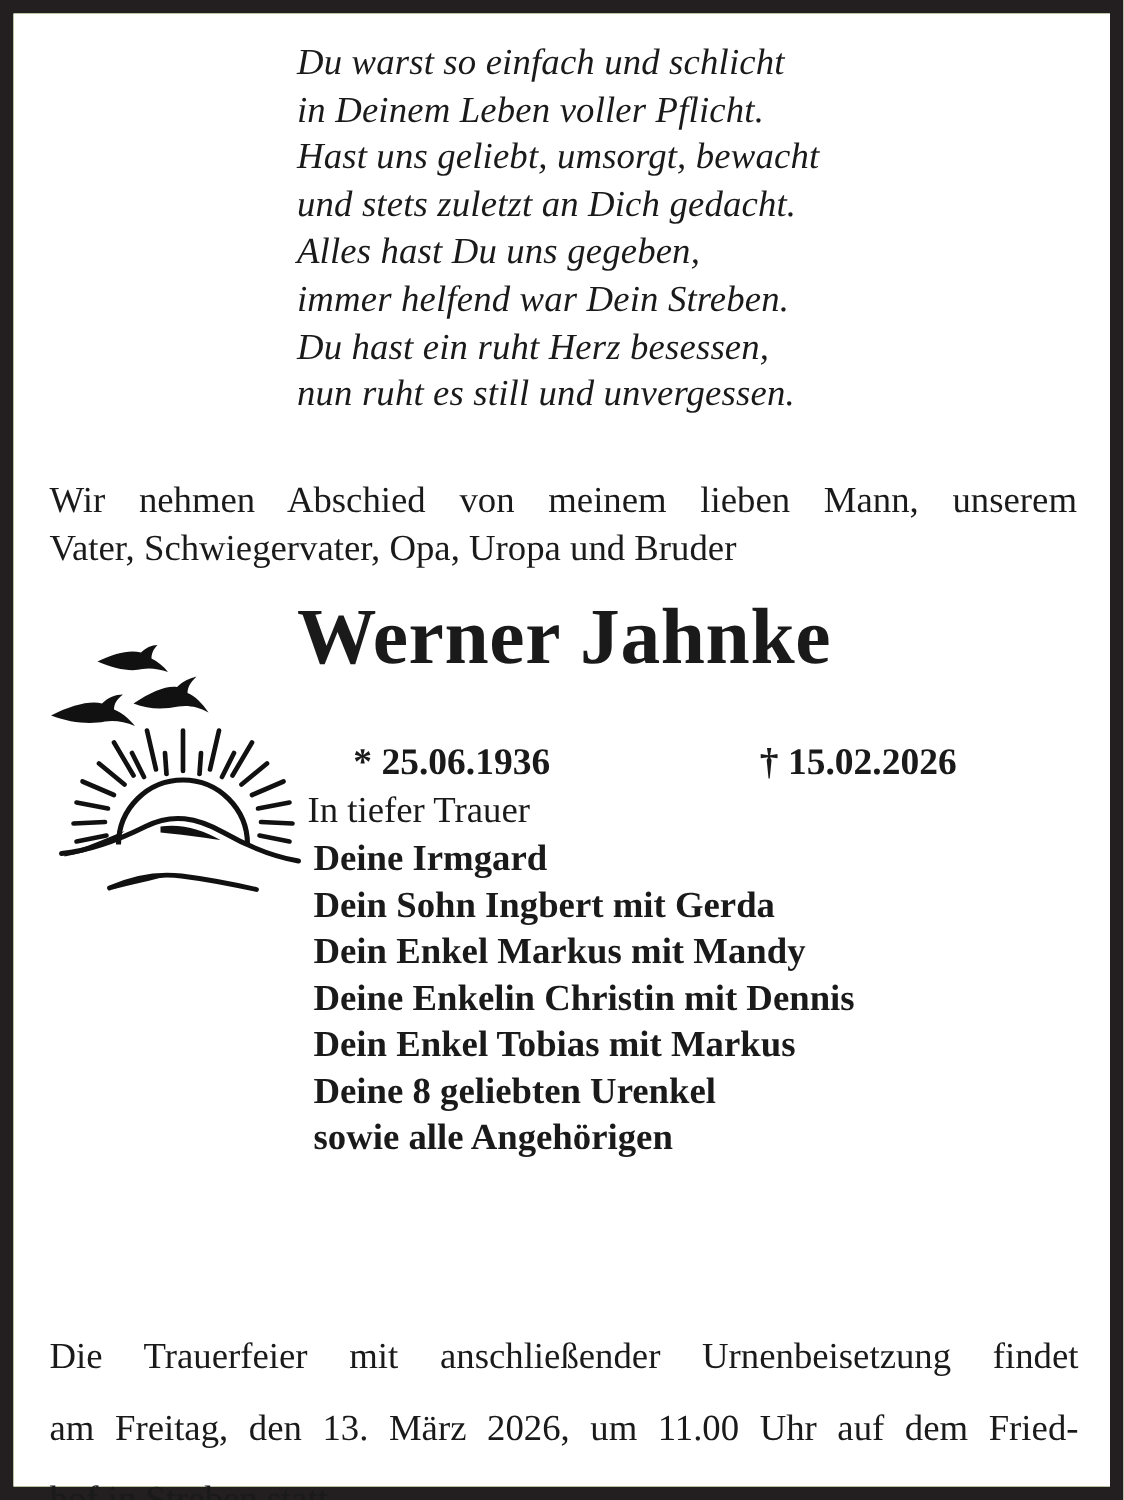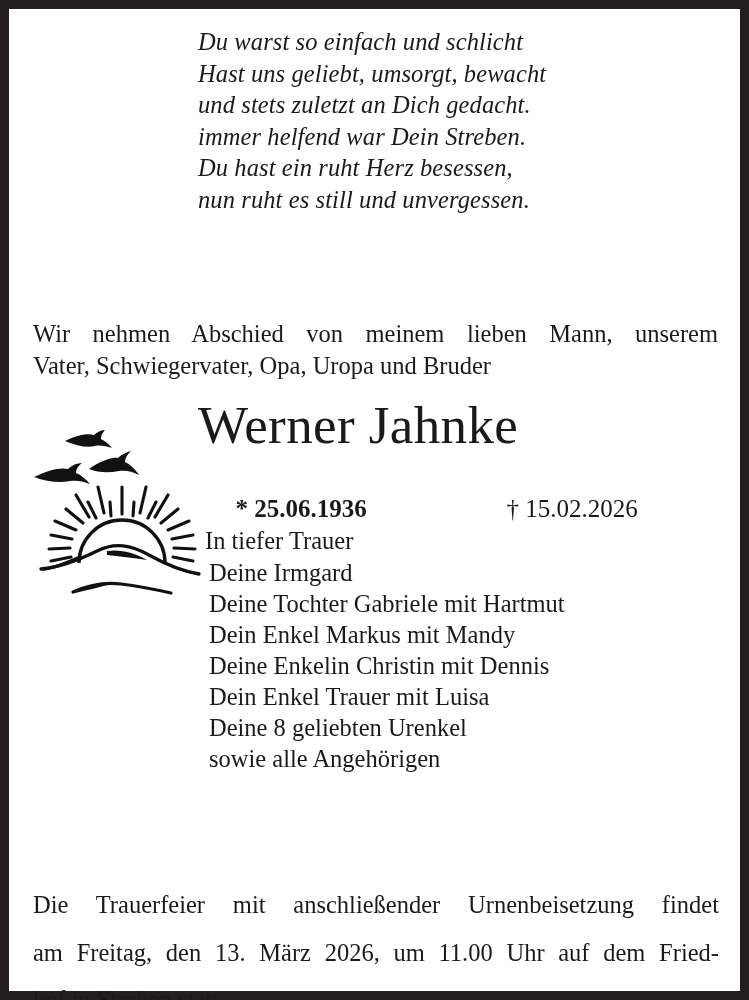--- a/index.html
+++ b/index.html
@@ -66,58 +66,58 @@
     white-space: normal;
   }
 
   
   .name {
     position: absolute;
     left: 189px;
     top: 386px;
     width: 520px;
     font-size: 53px;
-    font-weight: normal;
+    font-weight: bold;
     color: #1a1a1a;
     letter-spacing: 0.4px;
     white-space: pre;
   }
 
   
   .dates {
     position: absolute;
     left: 189px;
     top: 458px;
     width: 520px;
     font-size: 25px;
     color: #1a1a1a;
     white-space: pre;
   }
   .dates .birth { display: inline-block; width: 271px; font-weight: bold; }
-  .dates .death { display: inline-block; }
+  .dates .death { display: inline-block; font-weight: bold; }
 
   
   .mourners {
     position: absolute;
     left: 189px;
     top: 516px;
     width: 530px;
     color: #1a1a1a;
   }
   .mourners .heading {
     display: block;
     font-size: 24.5px;
     line-height: 32px;
     padding-left: 7px;
     white-space: pre;
   }
   .mourners .mname {
     display: block;
     font-size: 24.5px;
-    font-weight: normal;
+    font-weight: bold;
     line-height: 31px;
     padding-left: 11px;
     white-space: pre;
   }
 
   
   .closing {
     position: absolute;
     left: 24px;
     top: 864px;
@@ -144,22 +144,24 @@
   .emblem svg { display: block; width: 182px; height: 200px; }
 </style>
 </head>
 <body>
 
 <div id="obituary">
   <div id="page">
 
     <div class="verse">
       <span class="vline">Du warst so einfach und schlicht</span>
+      <span class="vline">in Deinem Leben voller Pflicht.</span>
       <span class="vline">Hast uns geliebt, umsorgt, bewacht</span>
       <span class="vline">und stets zuletzt an Dich gedacht.</span>
+      <span class="vline">Alles hast Du uns gegeben,</span>
       <span class="vline">immer helfend war Dein Streben.</span>
       <span class="vline">Du hast ein ruht Herz besessen,</span>
       <span class="vline">nun ruht es still und unvergessen.</span>
     </div>
 
     <div class="intro">
       <span class="iline just">Wir nehmen Abschied von meinem lieben Mann, unserem</span>
       <span class="iline">Vater, Schwiegervater, Opa, Uropa und Bruder</span>
     </div>
 
@@ -213,24 +215,24 @@
 
     <div class="name">Werner Jahnke</div>
 
     <div class="dates">
       <span class="birth">* 25.06.1936</span><span class="death">† 15.02.2026</span>
     </div>
 
     <div class="mourners">
       <span class="heading">In tiefer Trauer</span>
       <span class="mname">Deine Irmgard</span>
-      <span class="mname">Deine Tochter Gabriele mit Hartmut</span>
+      <span class="mname">Dein Sohn Ingbert mit Gerda</span>
       <span class="mname">Dein Enkel Markus mit Mandy</span>
       <span class="mname">Deine Enkelin Christin mit Dennis</span>
-      <span class="mname">Dein Enkel Trauer mit Luisa</span>
+      <span class="mname">Dein Enkel Tobias mit Markus</span>
       <span class="mname">Deine 8 geliebten Urenkel</span>
       <span class="mname">sowie alle Angehörigen</span>
     </div>
 
     <div class="closing">
       <span class="cline just">Die Trauerfeier mit anschließender Urnenbeisetzung findet</span>
       <span class="cline just">am Freitag, den 13. März 2026, um 11.00 Uhr auf dem Fried-</span>
       <span class="cline">hof in Streben statt.</span>
     </div>
 

